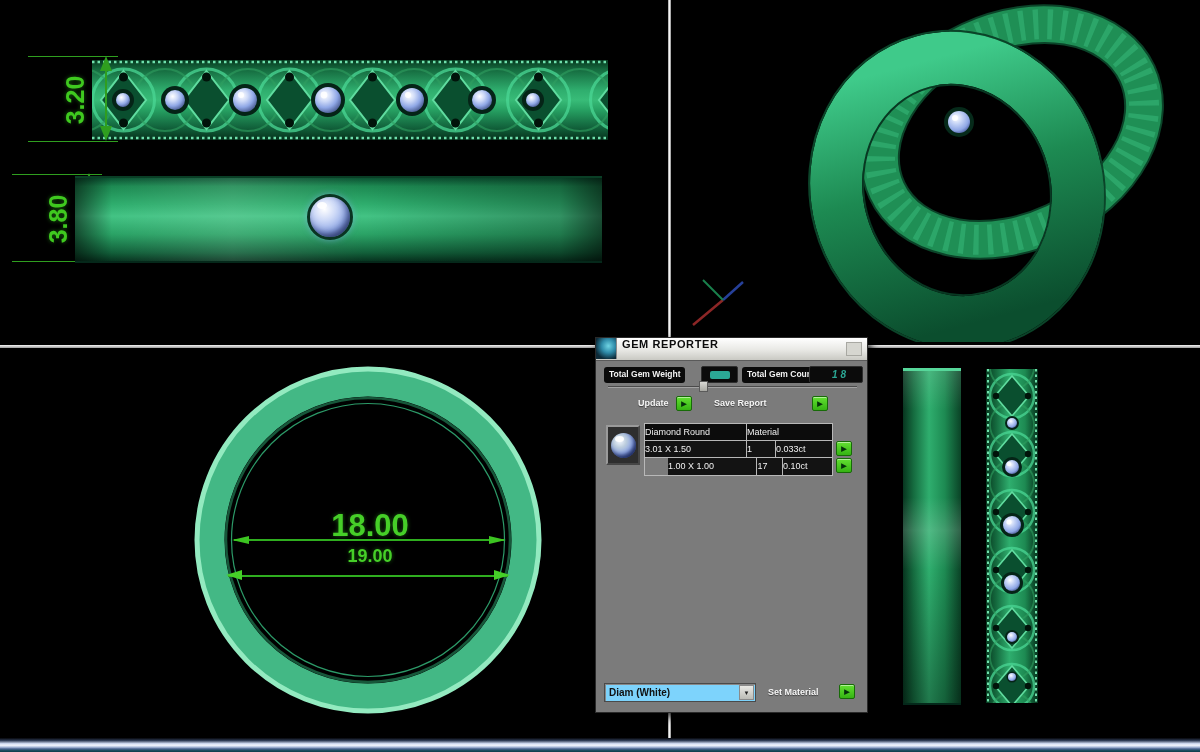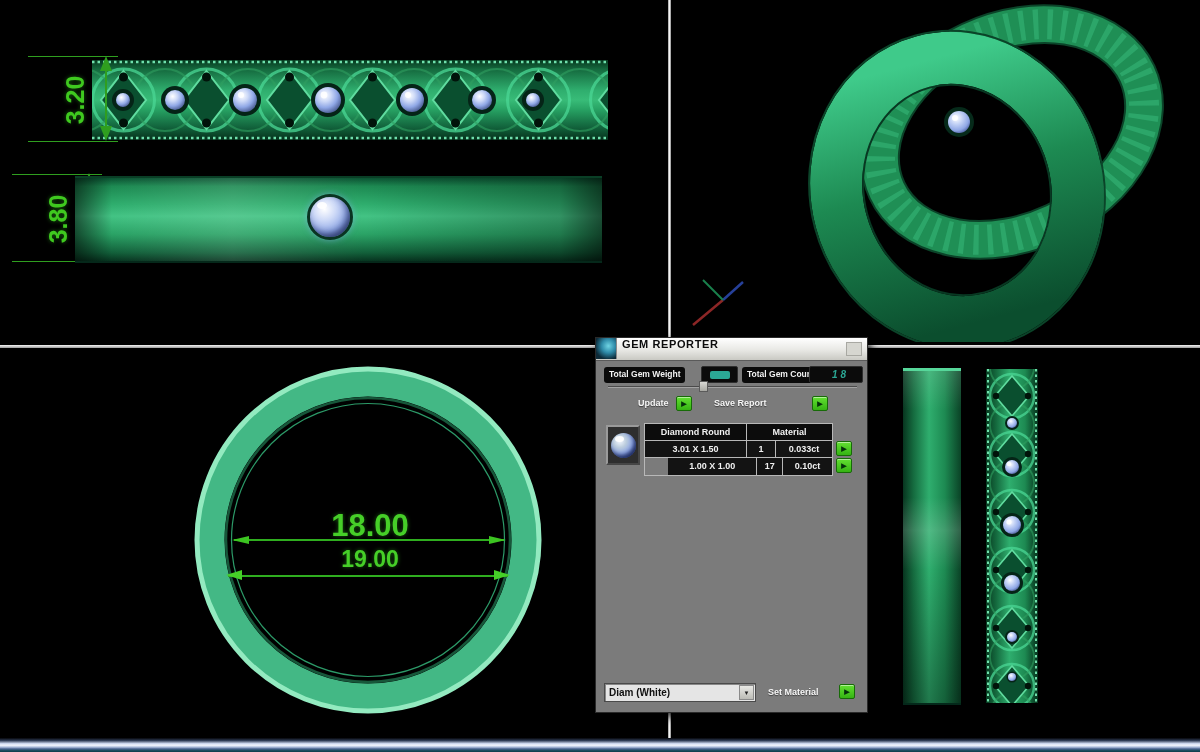--- a/index.html
+++ b/index.html
@@ -61,27 +61,27 @@
   .gemicon-btn{position:absolute;left:10px;top:87px;width:34px;height:40px;background:#2e2e2e;
     border:2px outset #9a9a9a;display:flex;align-items:center;justify-content:center;}
   .gemicon{width:25px;height:25px;border-radius:50%;
     background:radial-gradient(circle at 35% 32%,#f4f8ff 0%,#bcd 28%,#8fa7e6 55%,#4a62b8 80%,#24306e 100%);
     box-shadow:inset -2px -3px 4px rgba(10,20,60,.7);}
   .gemicon::after{content:"";display:block;margin:3px 0 0 4px;width:9px;height:6px;border-radius:50%;background:rgba(255,255,255,.92);}
 
   .grid{position:absolute;left:48px;top:85px;width:189px;border:1px solid #b8b8b8;}
   .grow{display:flex;height:17px;border-bottom:1px solid #b8b8b8;}
   .grow:last-child{border-bottom:none;padding-left:23px;}
-  .gcell{background:#131313;color:#f0f0f0;font-size:9px;font-weight:bold;text-align:center;
+  .gcell{background:#131313;color:#f0f0f0;font-size:9px;font-weight:normal;text-align:left;
     line-height:16px;border-right:1px solid #b8b8b8;overflow:hidden;white-space:nowrap;}
   .gcell:last-child{border-right:none;}
   .ghead{background:#0c0c0c;}
   .c-size{width:102px;} .c-count{width:29px;} .c-weight{width:56px;} .c-gemcol{width:85px;}
 
-  .dropdown{position:absolute;left:8px;top:345px;width:152px;height:19px;background:#e5e5e5;border:1px solid #4a4a4a;
+  .dropdown{position:absolute;left:8px;top:345px;width:152px;height:19px;background:#7dd3fc;border:1px solid #4a4a4a;
     box-shadow:inset 1px 1px 0 #888;display:flex;align-items:center;cursor:pointer;}
   .dropdown-text{flex:1;font-size:10px;font-weight:bold;color:#111;padding-left:4px;white-space:nowrap;overflow:hidden;}
   .dropdown-arrow{width:15px;height:15px;margin-right:1px;background:linear-gradient(180deg,#e8e8e4,#bcbcb6);
     border:1px solid #8a8a8a;font-size:6px;color:#222;text-align:center;line-height:14px;}
 
   .bottom-strip{left:0;top:738px;width:1200px;height:14px;z-index:30;
     background:linear-gradient(180deg,#05060a 0%,#2e3c55 18%,#cfdaf0 40%,#f2f6fd 52%,#aebfdd 65%,#48628e 78%,#1b4c5c 90%,#0d3d4a 100%);}
 </style>
 </head>
 <body>
@@ -213,21 +213,21 @@
       <circle cx="210" cy="210" r="171" fill="none" stroke="#93eac0" stroke-width="5"></circle>
       <circle cx="210" cy="210" r="142" fill="none" stroke="#17573a" stroke-width="2.5"></circle>
       <circle cx="210" cy="210" r="136.5" fill="none" stroke="#2c9a68" stroke-width="1.2"></circle>
     </svg>
 
     <div class="abs dimtext" style="left:328px;top:160px;width:84px;font-size:31px;text-align:center;color:#46cf28;">18.00</div>
     <div class="abs" style="left:234px;top:191px;width:270px;height:2px;background:#2fae1f;"></div>
     <div class="abs tri" style="left:232px;top:188px;border-top:4.5px solid transparent;border-bottom:4.5px solid transparent;border-right:17px solid #3cc421;"></div>
     <div class="abs tri" style="left:489px;top:188px;border-top:4.5px solid transparent;border-bottom:4.5px solid transparent;border-left:17px solid #3cc421;"></div>
 
-    <div class="abs dimtext" style="left:326px;top:198px;width:88px;font-size:23px;text-align:center;color:#46cf28;">19.00</div>
+    <div class="abs dimtext" style="left:326px;top:198px;width:88px;font-size:18px;text-align:center;color:#46cf28;">19.00</div>
     <div class="abs" style="left:228px;top:227px;width:280px;height:2px;background:#2fae1f;"></div>
     <div class="abs tri" style="left:226px;top:222px;border-top:5.5px solid transparent;border-bottom:5.5px solid transparent;border-right:16px solid #46cf28;"></div>
     <div class="abs tri" style="left:494px;top:222px;border-top:5.5px solid transparent;border-bottom:5.5px solid transparent;border-left:16px solid #46cf28;"></div>
   </div>
 
   <div class="abs" style="left:871px;top:348px;width:329px;height:390px;">
     <div class="band-plain-v" style="position:absolute;left:32px;top:20px;"></div>
     <svg class="abs" style="left:112px;top:19px;" width="58" height="338" viewBox="0 0 58 338">
       <defs>
         <linearGradient id="bgV" x1="0" y1="0" x2="1" y2="0">

